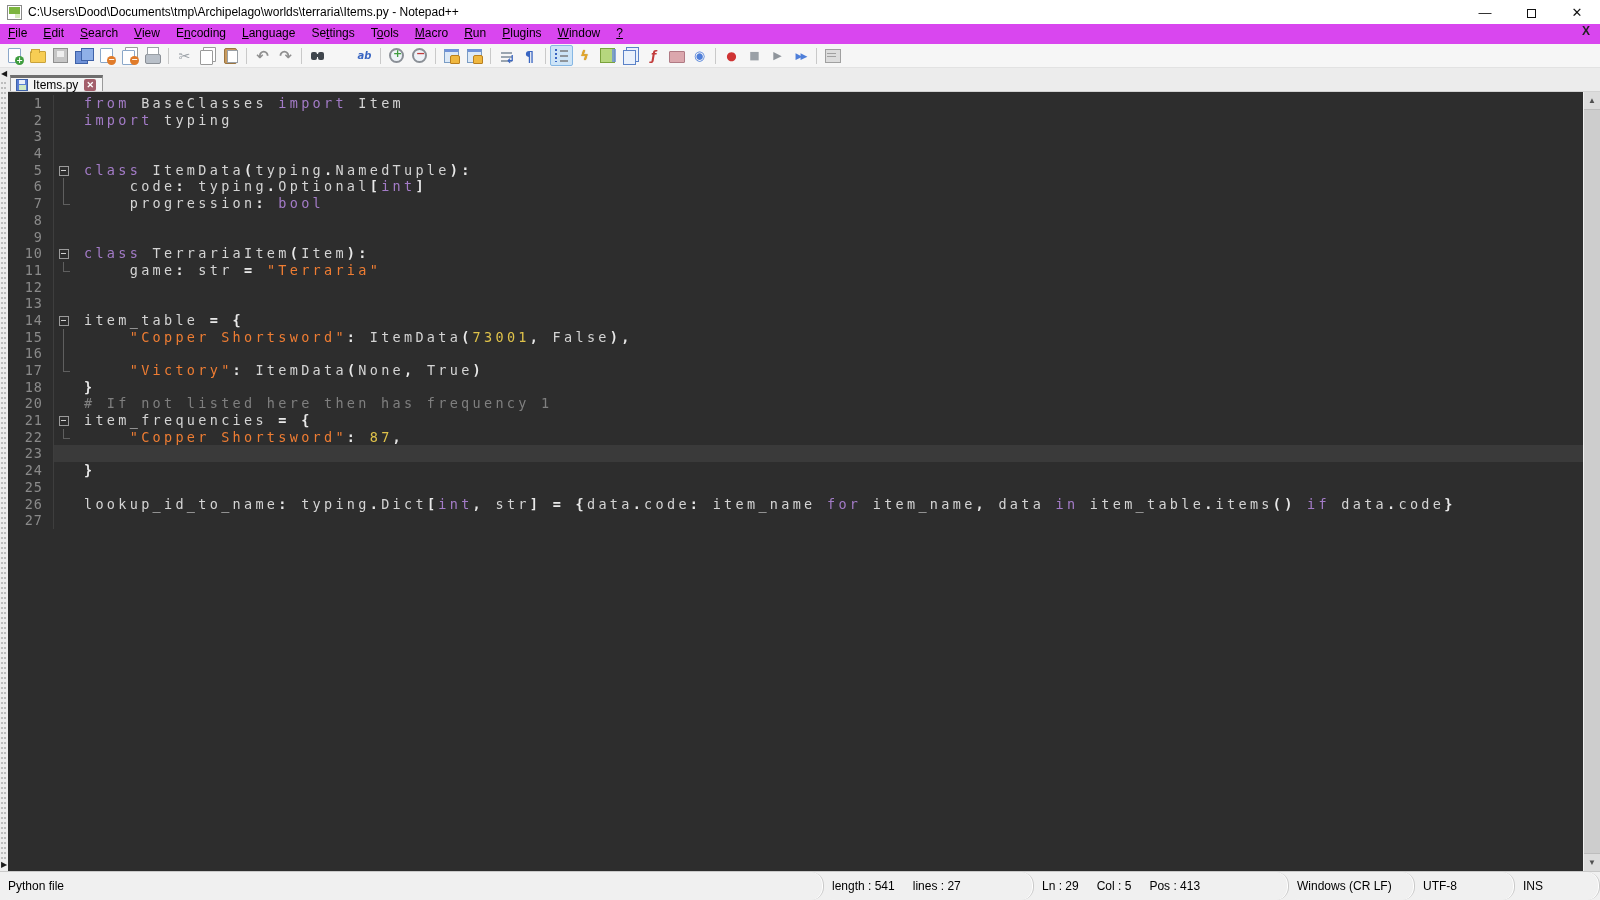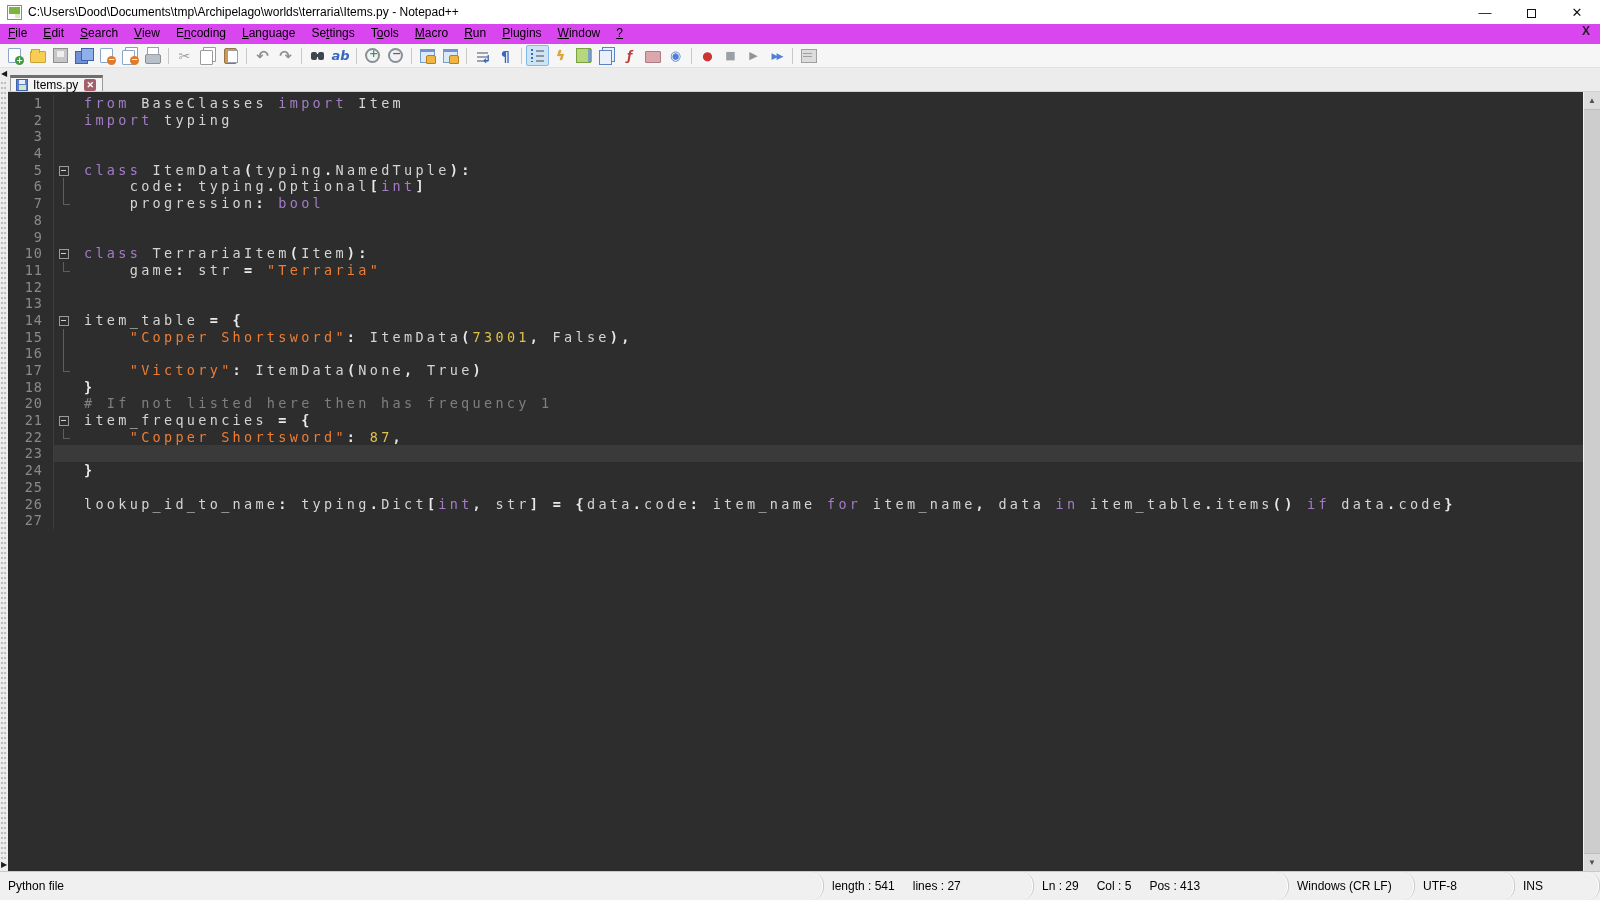--- a/index.html
+++ b/index.html
@@ -42,21 +42,21 @@
   .ic-save-all::before { content:""; width:11px; height:11px; background:#6f92d8; border:1px solid #3f62a8; margin:4px 0 0 -4px; }
   .ic-save-all::after { content:""; position:absolute; top:3px; left:9px; width:11px; height:11px; background:#8fb0e8; border:1px solid #3f62a8; }
   .ic-print::before { content:""; width:14px; height:8px; background:#b9c0c9; border:1px solid #8a8f96; border-radius:2px; margin-top:6px; }
   .ic-print::after { content:""; position:absolute; top:2px; left:6px; width:10px; height:6px; background:#fff; border:1px solid #9aa0a6; }
   .ic-cut { font-size:14px; color:#9aa0a6; }
   .ic-paste::before { content:""; width:11px; height:14px; background:#c89a5e; border:1px solid #9a7440; border-radius:2px; }
   .ic-paste::after { content:""; position:absolute; top:5px; left:8px; width:9px; height:11px; background:#fff; border:1px solid #9aa0a6; }
   .ic-undo, .ic-redo { font-size:15px; font-weight:bold; color:#8f8f8f; }
   .ic-find::before { content:""; width:6px; height:8px; background:#3f454c; border-radius:2px; box-shadow:7px 0 0 #3f454c; margin-left:-7px; }
   .ic-find::after { content:""; position:absolute; top:9px; left:9px; width:5px; height:3px; background:#3f454c; }
-  .ic-replace { font-size:13px; font-weight:bold; color:#3a66c2; font-style:italic; }
+  .ic-replace { font-size:10px; font-weight:bold; color:#3a66c2; font-style:italic;margin-left:24px; }
   .ic-zoom-in::before, .ic-zoom-out::before { content:""; width:11px; height:11px; border:2px solid #8a8f96; border-radius:50%; background:#eef3f8; }
   .ic-zoom-in::after { content:"+"; position:absolute; font-size:11px; font-weight:bold; color:#3f9d3f; top:2px; left:8px; }
   .ic-zoom-out::after { content:"−"; position:absolute; font-size:11px; font-weight:bold; color:#c23b3b; top:2px; left:8px; }
   .ic-sync-vertical::before, .ic-sync-horizontal::before { content:""; width:13px; height:10px; background:#dce9f7; border:1px solid #7a9cc4; border-top:3px solid #6f92d8; }
   .ic-sync-vertical::after, .ic-sync-horizontal::after { content:""; position:absolute; right:3px; bottom:2px; width:8px; height:7px; background:#efb73f; border:1px solid #b97f1f; border-radius:2px 2px 1px 1px; }
   .ic-word-wrap::before { content:""; width:11px; height:2px; background:#9aa5b0; box-shadow:0 4px 0 #9aa5b0, 0 8px 0 #9aa5b0; margin-top:-6px; }
   .ic-word-wrap::after { content:"↲"; position:absolute; bottom:0px; right:3px; color:#3a66c2; font-weight:bold; font-size:11px; }
   .ic-show-all-characters { font-size:14px; font-weight:bold; color:#3a66c2; }
   .ic-indent-guide::before { content:""; width:2px; height:13px; background:repeating-linear-gradient(to bottom,#3a66c2 0 2px,transparent 2px 4px); margin-right:3px; }
   .ic-indent-guide::after { content:""; width:8px; height:2px; background:#8f959b; box-shadow:0 -5px 0 #8f959b, 0 5px 0 #8f959b; }

